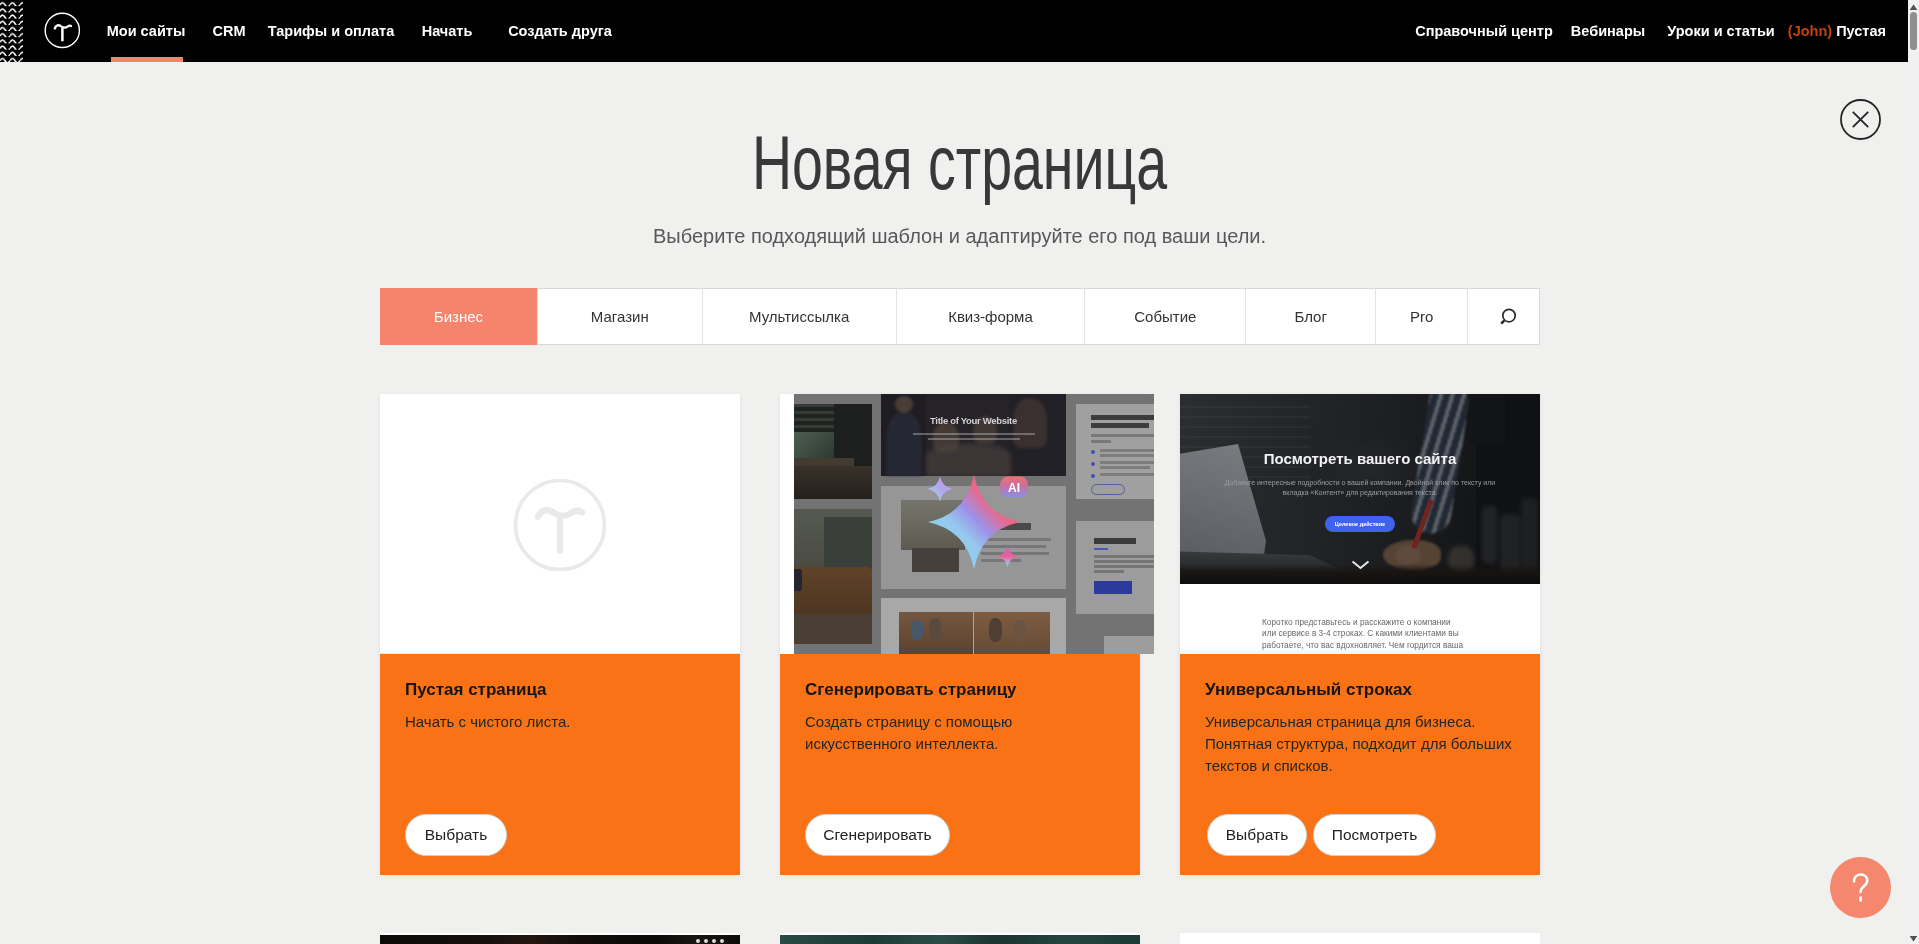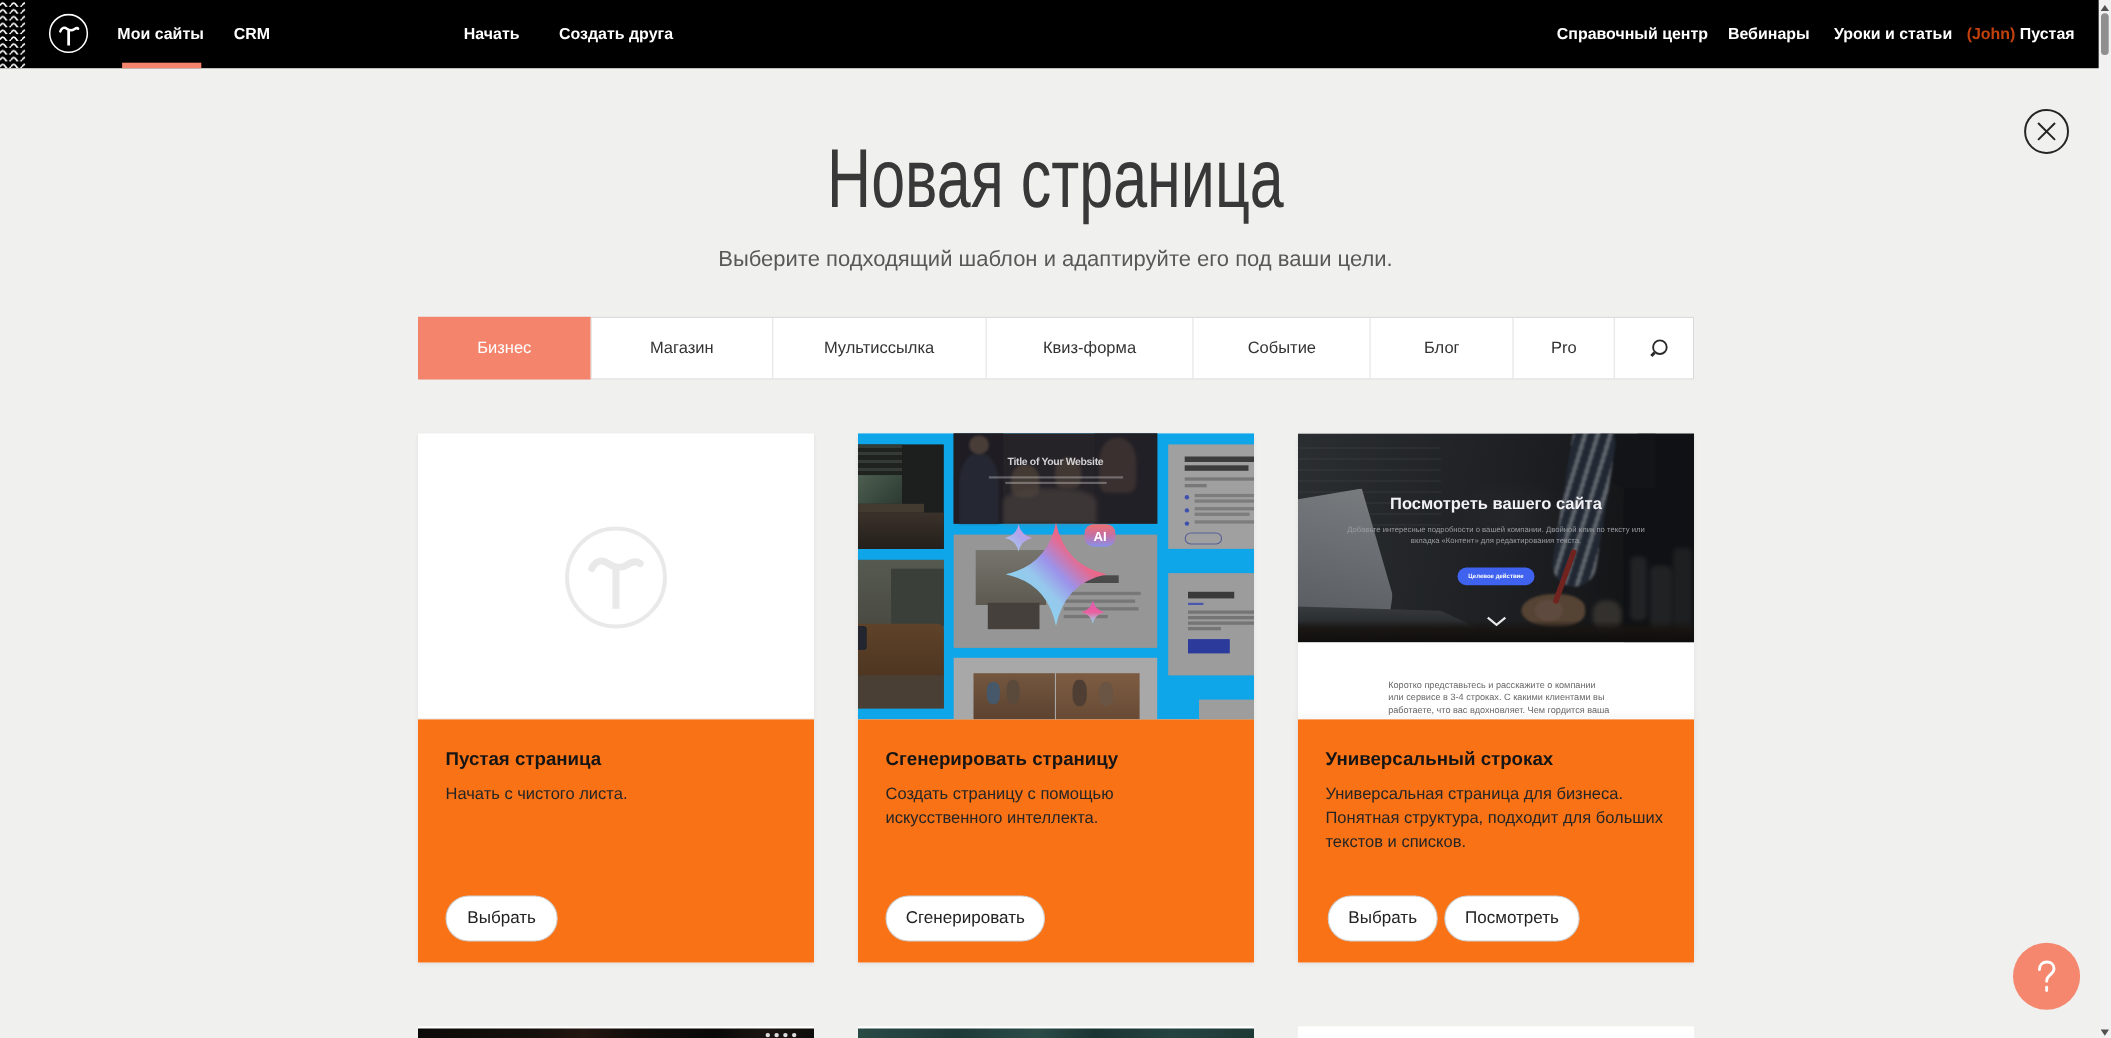--- a/index.html
+++ b/index.html
@@ -26,21 +26,21 @@
   background:#fff; border:1px solid #d9d9d9; display:flex; }
 .tab { border-left:1px solid #e3e3e3; height:100%; display:flex; align-items:center;
   justify-content:center; font-size:15px; color:#333; }
 .tab:first-child { border-left:none; }
 .tab.active { background:#f4846c; color:#fff; margin:-1px 0 -1px -1px; height:57px; }
 
 .card { position:absolute; top:394px; width:360px; height:481px; background:#fff;
   box-shadow:0 1px 4px rgba(0,0,0,0.07); }
 .cardprev { position:absolute; left:0; top:0; width:360px; height:260px; overflow:hidden; }
 .t { position:absolute; }
-#aiprev { background:#0ea5e9; }
+#aiprev { background:#737373;margin-left:14px; }
 .cardinfo { position:absolute; left:0; top:260px; width:360px; height:221px; background:#f97316; }
 .ctitle { position:absolute; left:25px; top:26px; font-size:17px; font-weight:bold; color:#151515; }
 .cdesc { position:absolute; left:25px; top:57px; width:318px; font-size:15px;
   line-height:22px; color:#252525; }
 .cbtn { position:absolute; top:160px; height:42px; border:1.5px solid #cfcfcf; border-radius:21px;
   background:#fff; display:flex; align-items:center; justify-content:center;
   font-size:15.5px; color:#222; }
 
 .card2 { position:absolute; top:933px; width:360px; height:11px; background:#fff; overflow:hidden; }
 
@@ -63,20 +63,21 @@
         </defs>
       <rect width="23" height="62" fill="url(#zzp)"></rect>
     </svg>
     <svg id="logo" width="37" height="37" viewBox="0 0 37 37">
       <circle cx="18.3" cy="18.4" r="17.1" fill="none" stroke="#fff" stroke-width="1.4"></circle>
       <path d="M10.8,16.5 C12.1,13 14.7,12.5 16.8,14.1 C19,15.7 21.6,15.9 23.5,14.6 C25,13.6 26.4,13.2 27,14.1" fill="none" stroke="#fff" stroke-width="2.3" stroke-linecap="round"></path>
       <path d="M18.4,15.6 L18.4,29.3" fill="none" stroke="#fff" stroke-width="2.5"></path>
     </svg>
     <div class="nitem" style="left:146px">Мои сайты</div>
     <div class="nitem" style="left:229px">CRM</div>
+    <div class="nitem" style="left:331px">Тарифы и оплата</div>
     <div class="nitem" style="left:447px">Начать</div>
     <div class="nitem" style="left:560px">Создать друга</div>
     <div class="nitem" style="left:1484px">Справочный центр</div>
     <div class="nitem" style="left:1608px">Вебинары</div>
     <div class="nitem" style="left:1721px">Уроки и статьи</div>
     <div class="nitem" style="left:auto; right:22px; transform:none;"><span class="gray">(John)</span> <span>Пустая</span></div>
     <div id="underline"></div>
   </div>
 
   <svg id="close" viewBox="0 0 41 41">

